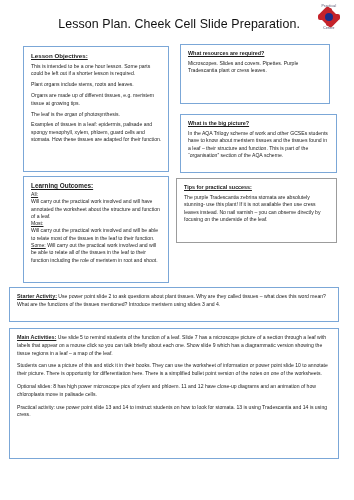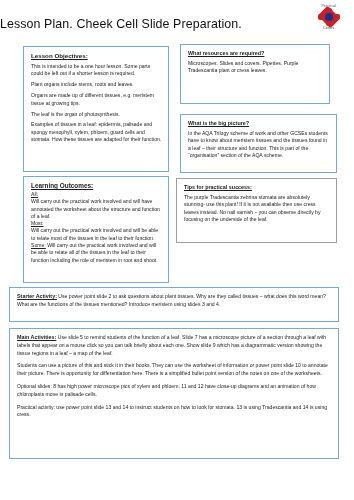--- a/index.html
+++ b/index.html
@@ -8,21 +8,21 @@
     background:#ffffff;
     font-family:"Liberation Sans", sans-serif;
     color:#1a1a1a;
     overflow:hidden;
   }
   .page{position:relative;width:354px;height:500px;}
 
   
   .title{
     position:absolute;left:0;top:17px;width:300px;
-    text-align:left;
+    text-align:right;
     font-size:12.4px;
     letter-spacing:0.1px;
     color:#111;
   }
   .logo{
     position:absolute;right:8px;top:4px;
     width:34px;height:34px;
     text-align:center;
   }
   .logo .word{

